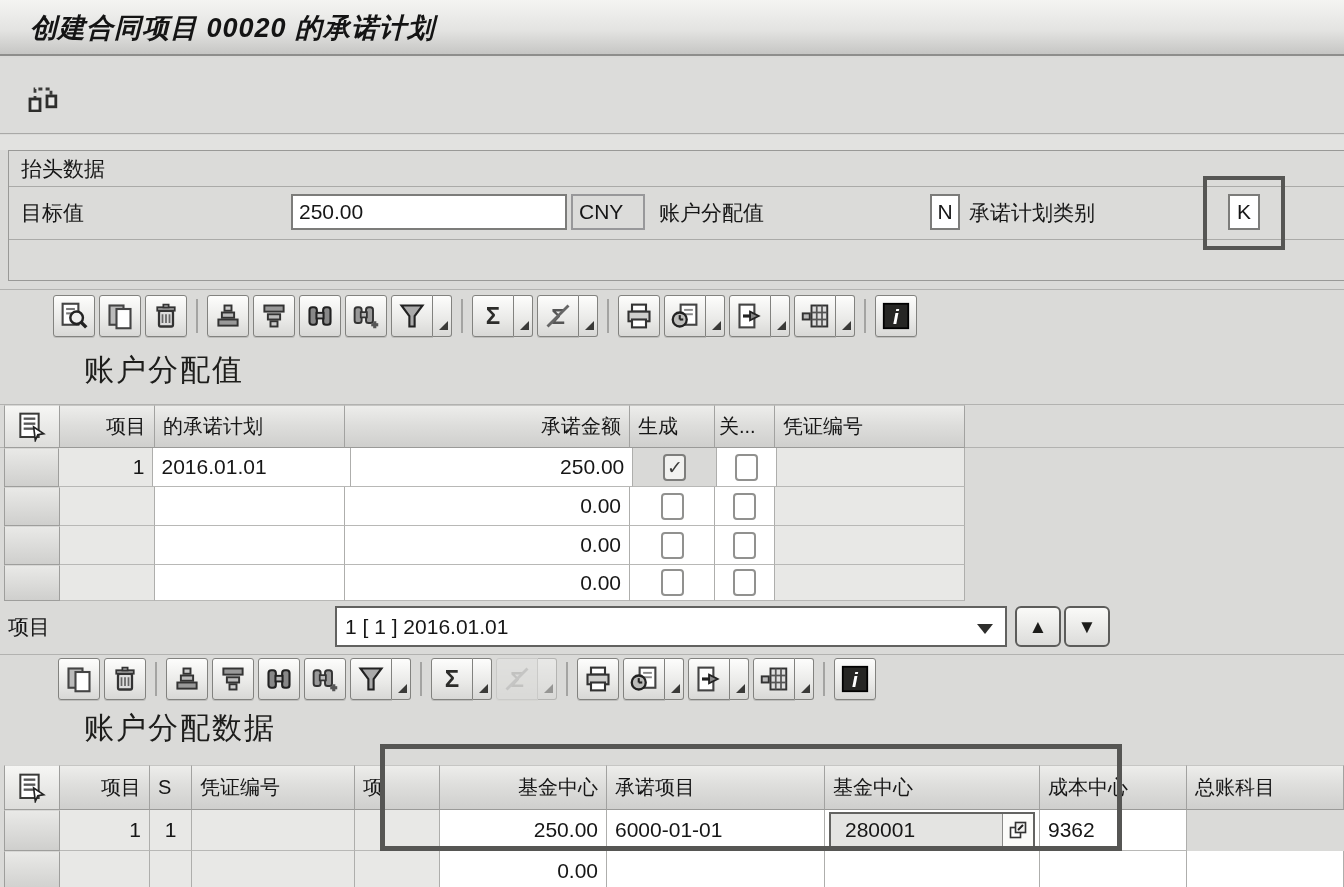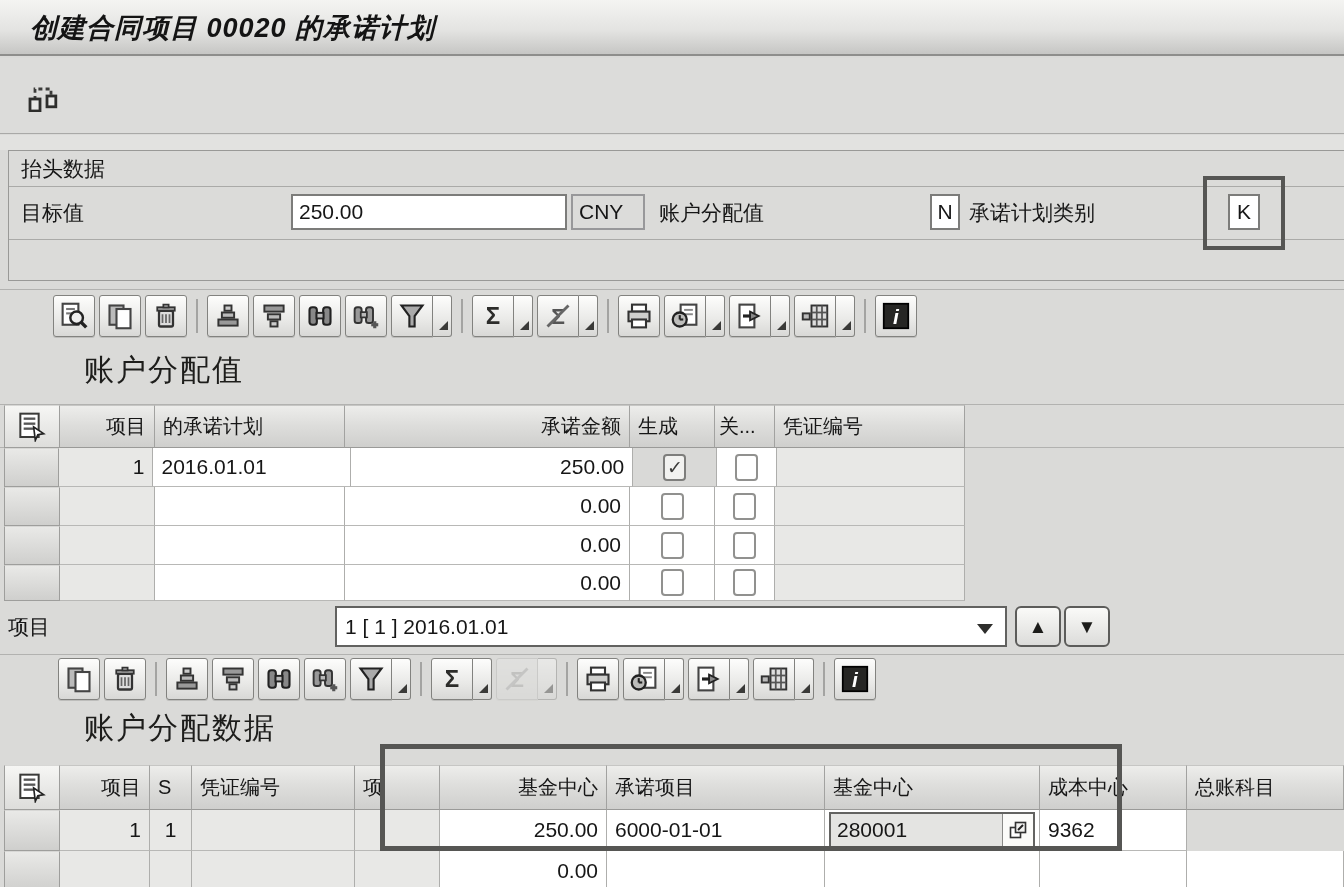--- a/index.html
+++ b/index.html
@@ -116,21 +116,21 @@
     position:absolute;top:606px;width:46px;height:41px;box-sizing:border-box;
     border:2px solid #5c5c5a;border-radius:6px;
     background:linear-gradient(#fafaf8,#dcdcda);
     font-size:19px;display:flex;align-items:center;justify-content:center;cursor:pointer;color:#1c1c1a;
   }
   
   .cellinput{
     display:flex;align-items:stretch;height:36px;box-sizing:border-box;flex:1;
     border:2px solid #63636１;border:2px solid #636361;background:#e4e4e2;
   }
-  .cellinput .val{flex:1;font-size:21px;line-height:32px;padding-left:6px;}
+  .cellinput .val{flex:1;font-size:21px;line-height:32px;padding-left:14px;}
   .f4{
     width:30px;border-left:1px solid #8a8a88;background:#fbfbf9;cursor:pointer;
     display:flex;align-items:center;justify-content:center;
   }
   .f4 svg{width:20px;height:20px;}
   .hline{position:absolute;left:0;width:100%;height:1px;background:#b2b2b0;}
 </style>
 </head>
 <body>
 

